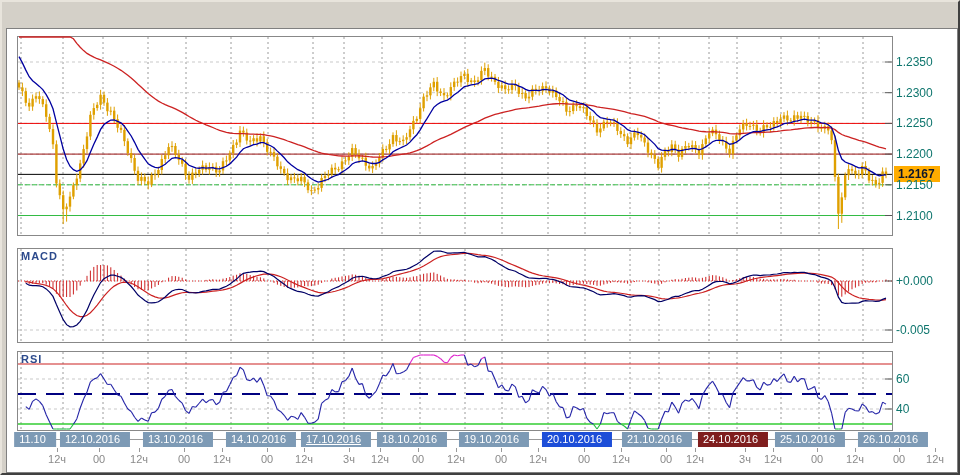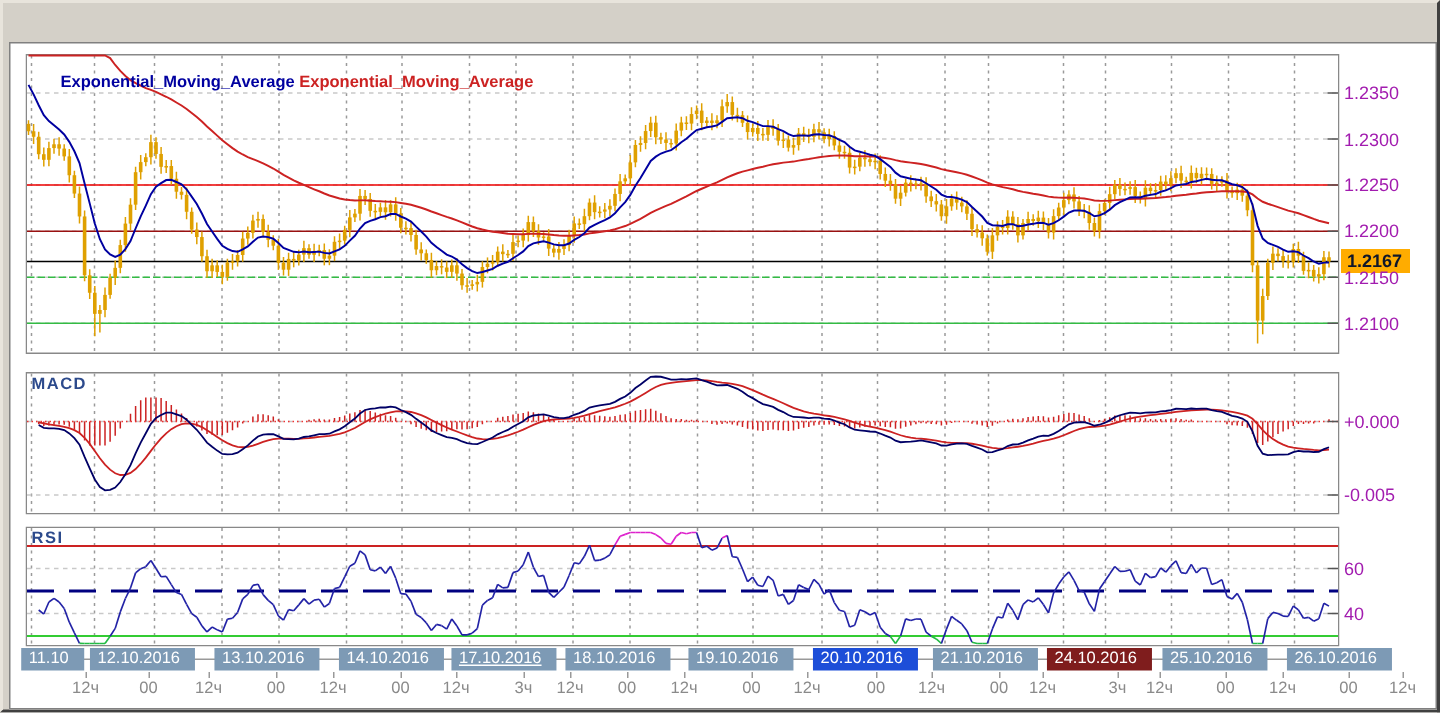--- a/index.html
+++ b/index.html
@@ -27,21 +27,21 @@
     background:#fff;border:1px solid #808080;overflow:hidden;
   }
   .panel{position:absolute;left:10px;}
   #svg-main{top:7px;}
   #svg-macd{top:219px;}
   #svg-rsi{top:322px;}
   .legend{position:absolute;left:15px;top:8px;font-size:11px;font-weight:bold;white-space:pre;}
   .plabel{position:absolute;left:14px;font-size:11px;color:#2c4a8c;letter-spacing:1px;font-weight:bold;}
   #macd-label{top:221px;}
   #rsi-label{top:324px;}
-  .axlab{position:absolute;left:889px;font-size:12px;color:#a21caf;white-space:nowrap;}
+  .axlab{position:absolute;left:889px;font-size:12px;color:#0f766e;white-space:nowrap;}
   #price-badge{
     position:absolute;left:887px;top:137px;font-size:12px;font-weight:bold;
     padding:1px 5px 1px 4px;white-space:nowrap;
   }
   .datebar{position:absolute;left:0;top:402px;width:952px;height:19px;}
   .axline{position:absolute;left:10px;top:8px;width:876px;height:1px;background:#999;}
   .dbadge{
     position:absolute;top:1px;transform:translateX(-50%);
     font-size:11px;color:#fff;padding:1px 10px 2px 5px;white-space:pre;z-index:2;
   }
@@ -616,23 +616,20 @@
         </g>
         <g>
           <line x1="868" y1="26" x2="875" y2="26" stroke="#555"></line>
           <line x1="868" y1="56.70000000000071" x2="875" y2="56.70000000000071" stroke="#555"></line>
           <line x1="868" y1="87.40000000000006" x2="875" y2="87.40000000000006" stroke="#555"></line>
           <line x1="868" y1="118.10000000000076" x2="875" y2="118.10000000000076" stroke="#555"></line>
           <line x1="868" y1="148.80000000000013" x2="875" y2="148.80000000000013" stroke="#555"></line>
           <line x1="868" y1="179.50000000000082" x2="875" y2="179.50000000000082" stroke="#555"></line>
         </g>
       </svg>
-    <div class="legend">
-      <span style="color: rgb(0, 0, 160);">Exponential_Moving_Average</span><span> </span><span style="color: rgb(204, 34, 34);">Exponential_Moving_Average</span>
-    </div>
 
     <svg id="svg-macd" class="panel" width="876" height="95">
         <rect x="0.5" y="0.5" width="875" height="94" fill="#ffffff" stroke="#888888"></rect>
         <g>
           <line x1="4" y1="1" x2="4" y2="94" stroke="#9a9a9a" stroke-width="1" stroke-dasharray="2,3"></line>
           <line x1="46" y1="1" x2="46" y2="94" stroke="#9a9a9a" stroke-width="1" stroke-dasharray="2,3"></line>
           <line x1="86" y1="1" x2="86" y2="94" stroke="#9a9a9a" stroke-width="1" stroke-dasharray="2,3"></line>
           <line x1="131" y1="1" x2="131" y2="94" stroke="#9a9a9a" stroke-width="1" stroke-dasharray="2,3"></line>
           <line x1="169" y1="1" x2="169" y2="94" stroke="#9a9a9a" stroke-width="1" stroke-dasharray="2,3"></line>
           <line x1="214" y1="1" x2="214" y2="94" stroke="#9a9a9a" stroke-width="1" stroke-dasharray="2,3"></line>

